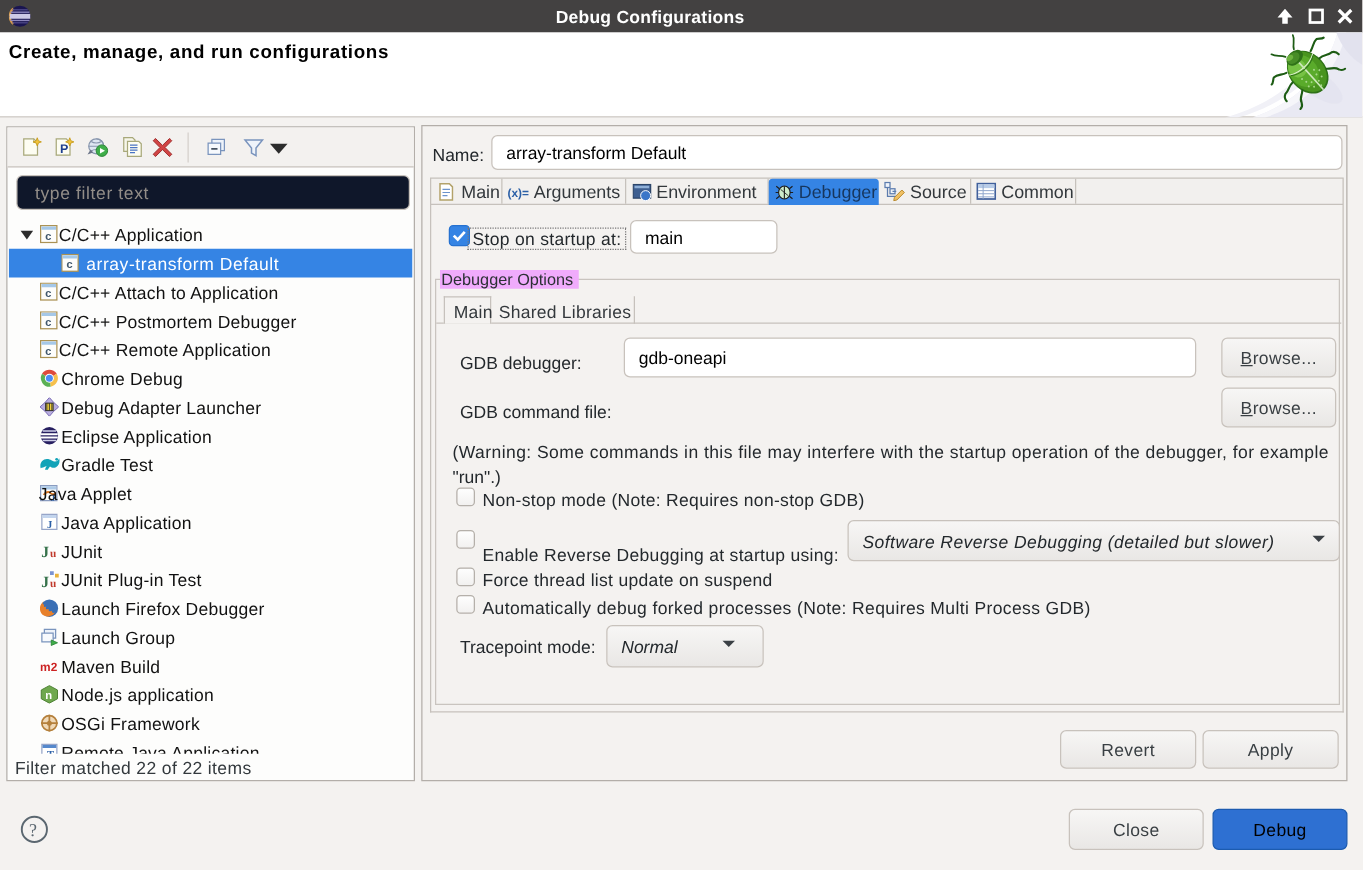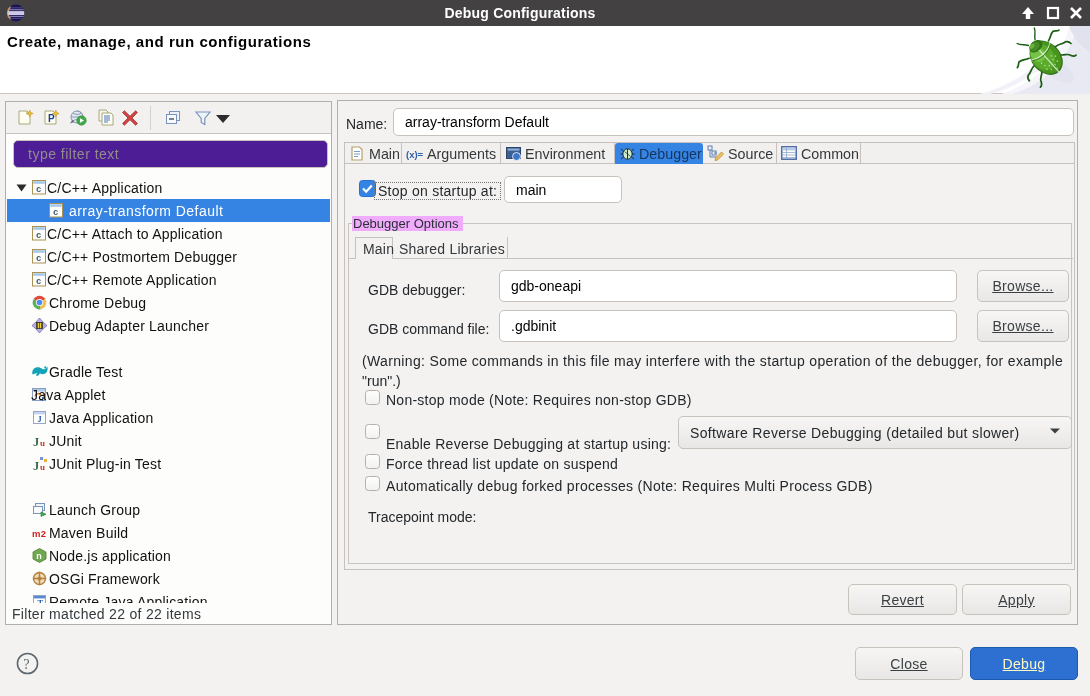--- a/index.html
+++ b/index.html
@@ -9,38 +9,38 @@
 
 #titlebar { left:0; top:0; width:1090px; height:26px; background:#434141; }
 #title { width:100%; text-align:center; top:5px; left:-25px; color:#fff; font-size:14px; font-weight:bold; letter-spacing:0.2px; }
 
 #header { left:0; top:26px; width:1090px; height:68px; background:#fff; border-bottom:1px solid #cac5c0; }
 #htitle { left:7px; top:7px; font-size:15px; font-weight:bold; color:#000; letter-spacing:0.55px; }
 
 #leftpanel { left:5px; top:101px; width:327px; height:524px; background:#fdfdfc; border:1px solid #b3aea9; }
 #rightpanel { left:337px; top:100px; width:741px; height:525px; background:#f4f2f0; border:1px solid #b3aea9; }
 #toolbar { left:0; top:0; width:325px; height:32px; background:#f3f1ef; border-bottom:1px solid #c9c4bf; }
-#filterbox { left:7px; top:38px; width:315px; height:28px; background:#4c1d95; border:1px solid #c8c2bc; border-radius:5px; }
+#filterbox { left:7px; top:38px; width:315px; height:28px; background:#0f172a; border:1px solid #c8c2bc; border-radius:5px; }
 #filterbox span { position:absolute; left:14px; top:5px; color:#928d88; font-size:14px; letter-spacing:0.5px; }
 #tree { left:1px; top:67px; width:323px; height:434px; overflow:hidden; }
 .row { position:absolute; left:0; width:323px; height:23px; font-size:14px; letter-spacing:0.2px; color:#111; }
 .row .lbl { position:absolute; top:4px; }
 .row svg, .row .ic { position:absolute; top:4px; }
 .rowsel { background:#3584e4; color:#fff; }
 #filterstat { left:6px; top:504px; font-size:14px; letter-spacing:0.3px; color:#33393d; }
 
 .input { position:absolute; background:#fff; border:1px solid #c8c2bc; border-radius:5px; font-size:14px; color:#000; }
 .input span { position:absolute; left:11px; top:50%; transform:translateY(-50%); white-space:nowrap; }
 .btn { position:absolute; background:linear-gradient(#f7f6f5,#e9e7e5); border:1px solid #c8c2bc; border-radius:5px; font-size:14px; letter-spacing:0.3px; color:#393f43; text-align:center; }
-.btn span { position:absolute; width:100%; left:0; top:50%; transform:translateY(-50%);text-decoration:underline; }
-.blue { background:#2e70d2; border-color:#1c5bb0; color:#fef9c3; }
+.btn span { position:absolute; width:100%; left:0; top:50%; transform:translateY(-50%); }
+.blue { background:#2e70d2; border-color:#1c5bb0; color:#000000; }
 .cb { position:absolute; width:15px; height:15px; border:1px solid #b5b0aa; border-radius:3.5px; background:linear-gradient(#fefefe,#f2f1f0); }
 .cbc { background:#3584e4; border-color:#2571d0; }
 .lab { position:absolute; font-size:14px; color:#23282c; white-space:nowrap; }
-.combo { position:absolute; background:linear-gradient(#f7f6f5,#e9e7e5); border:1px solid #c8c2bc; border-radius:5px; font-size:14px; color:#23282c; }
+.combo { position:absolute; background:linear-gradient(#f7f6f5,#e9e7e5); border:1px solid #c8c2bc; border-radius:5px; font-size:14px; color:#23282c;font-style:italic; }
 .combo span { position:absolute; left:11px; top:50%; transform:translateY(-50%); white-space:nowrap; }
 .combo .arr { position:absolute; left:auto; right:11px; top:50%; margin-top:-2px; width:0; height:0; border-left:5px solid transparent; border-right:5px solid transparent; border-top:5px solid #3b4045; }
 
 #tabrow { left:6px; top:41px; width:731px; height:22px; border:1px solid #c6c1bc; background:#f2f0ee; }
 .tab { position:absolute; top:0; height:20px; font-size:14.3px; color:#33383c; border-right:1px solid #c6c1bc; }
 .tab span.t { position:absolute; top:3px; }
 .tabsel { background:#3584e4; color:#16365e; border-radius:3px 3px 0 0; height:21px; z-index:2; border-right:none; }
 #notebook { left:6px; top:63px; width:731px; height:406px; border-left:1px solid #c6c1bc; border-right:1px solid #c6c1bc; border-bottom:1px solid #c6c1bc; }
 
 #group { left:10px; top:122px; width:724px; height:341px; border:1px solid #c9c4bf; }
@@ -214,20 +214,30 @@
       <span class="lbl" style="left:42px;">Chrome Debug</span>
     </div>
     <div class="row" style="top:145px;">
       <svg class="ic" style="left:25px;" width="15" height="15" viewBox="0 0 15 15">
         <path d="M7.5 0 L11 4 L15 7.5 L11 11 L7.5 15 L4 11 L0 7.5 L4 4 Z" fill="#b9aee0" stroke="#7a6bb5" stroke-width="0.8"></path>
         <rect x="4.5" y="4.5" width="6" height="6" fill="#f2d23c" stroke="#2c2c2c" stroke-width="0.8"></rect>
         <path d="M5.5 4.5 V10.5 M7.5 4.5 V10.5 M9.5 4.5 V10.5" stroke="#2c2c2c" stroke-width="0.7"></path>
       </svg>
       <span class="lbl" style="left:42px;">Debug Adapter Launcher</span>
     </div>
+    <div class="row" style="top:168px;">
+      <svg class="ic" style="left:25px;" width="15" height="15" viewBox="0 0 15 15">
+        <circle cx="7.5" cy="7.5" r="7" fill="#271f60"></circle>
+        <rect x="0.8" y="5.6" width="13.4" height="1.6" fill="#fff"></rect>
+        <rect x="0.8" y="8.2" width="13.4" height="1.6" fill="#fff"></rect>
+        <rect x="2.2" y="3.2" width="10.6" height="1.2" fill="#cfd0e8"></rect>
+        <rect x="2.2" y="10.8" width="10.6" height="1.2" fill="#cfd0e8"></rect>
+      </svg>
+      <span class="lbl" style="left:42px;">Eclipse Application</span>
+    </div>
     <div class="row" style="top:191px;">
       <svg class="ic" style="left:24px; top:3px;" width="17" height="16" viewBox="0 0 17 16">
         <path d="M1.5 11.5 C0.5 7.5 3 4.2 6.5 4.2 C10 4.2 10.5 6.2 13 6.2 C14.8 6.2 15.8 5 16.3 3.6 C17.2 6.4 16.2 9.6 13.8 10.8 C12 11.7 10.2 11.2 9 10.2 C7.8 11.4 7.3 12.8 7.3 12.8 L5 12.8 C5 12.8 5.4 11 6.3 9.8 C4.3 10.8 2.4 11.2 1.5 11.5 Z" fill="#13a3b8"></path>
         <circle cx="14.3" cy="4.4" r="1.1" fill="#13a3b8"></circle>
       </svg>
       <span class="lbl" style="left:42px;">Gradle Test</span>
     </div>
     <div class="row" style="top:214px;">
       <svg class="ic" style="left:25px;" width="15" height="15" viewBox="0 0 15 15">
         <rect x="0.5" y="1.5" width="13" height="12" fill="#fff" stroke="#8a9cc0" stroke-width="1"></rect>
@@ -253,20 +263,28 @@
       <span class="lbl" style="left:42px;">JUnit</span>
     </div>
     <div class="row" style="top:283px;">
       <svg class="ic" style="left:25px;" width="16" height="15" viewBox="0 0 16 15">
         <rect x="8" y="1" width="3" height="3" fill="#7a93d1"></rect>
         <rect x="12" y="3" width="3" height="3" fill="#e9b33c"></rect>
         <text x="1" y="13.5" font-size="12.5" font-weight="bold" fill="#37734c" font-family="Liberation Serif">J</text>
         <text x="8" y="13.5" font-size="9" font-weight="bold" fill="#c0392b" font-family="Liberation Serif">u</text>
       </svg>
       <span class="lbl" style="left:42px;">JUnit Plug-in Test</span>
+    </div>
+    <div class="row" style="top:306px;">
+      <svg class="ic" style="left:25px;" width="15" height="15" viewBox="0 0 15 15">
+        <circle cx="7.5" cy="7.5" r="7" fill="#3a6fb5"></circle>
+        <path d="M2 12.8 A7 7 0 0 1 3.2 1.9 C1.5 4 2 5 3.5 4.5 C2.5 6.5 3.5 7 5 6.2 C4 8.5 5.5 9 7 8 C6.5 10 8 10.5 9.5 9.5 C9.5 11.5 11 11.8 12.3 10.6 A7 7 0 0 1 2 12.8 Z" fill="#e8802a"></path>
+        <circle cx="8.8" cy="5.4" r="3.4" fill="#3a6fb5"></circle>
+      </svg>
+      <span class="lbl" style="left:42px;">Launch Firefox Debugger</span>
     </div>
     <div class="row" style="top:329px;">
       <svg class="ic" style="left:25px;" width="15" height="15" viewBox="0 0 15 15">
         <rect x="3.5" y="1.5" width="9" height="7" fill="#eef3fa" stroke="#7a94bd" stroke-width="1"></rect>
         <rect x="1.5" y="4.5" width="9" height="7" fill="#f8fafd" stroke="#7a94bd" stroke-width="1"></rect>
         <path d="M9 10 L14 12.2 L9 14.4 Z" fill="#3fae49" stroke="#2c8536" stroke-width="0.7"></path>
       </svg>
       <span class="lbl" style="left:42px;">Launch Group</span>
     </div>
     <div class="row" style="top:352px;text-align:center;">
@@ -375,41 +393,42 @@
     <div class="abs" style="left:158px; top:13px; width:1px; height:22px; background:#c6c1bc;"></div>
     <div class="abs" style="left:0; top:34px; width:724px; height:1px; background:#c6c1bc; z-index:1;"></div>
     <span class="lab" style="left:19px; top:58px;">GDB debugger:</span>
     <div class="input" style="left:150px; top:46px; width:458px; height:32px;">
         <span>gdb-oneapi</span>
       </div>
     <div class="btn" style="left:628px; top:46px; width:92px; height:32px;">
         <span><u>B</u>rowse...</span>
       </div>
     <span class="lab" style="left:19px; top:97px;">GDB command file:</span>
-    <div class="input" style="left:150px; top:86px; width:458px; height:32px;">
-        <span>.gdbinit</span>
-      </div>
     <div class="btn" style="left:628px; top:86px; width:92px; height:32px;">
         <span><u>B</u>rowse...</span>
       </div>
     <span class="lab" style="left:13px; top:129px; letter-spacing:0.35px;">(Warning: Some commands in this file may interfere with the startup operation of the debugger, for example</span>
     <span class="lab" style="left:13px; top:149px;">"run".)</span>
     <div class="cb" style="left:16px; top:166px;"></div>
     <span class="lab" style="left:37px; top:168px; letter-spacing:0.25px;">Non-stop mode (Note: Requires non-stop GDB)</span>
     <div class="cb" style="left:16px; top:200px;"></div>
     <span class="lab" style="left:37px; top:212px; letter-spacing:0.25px;">Enable Reverse Debugging at startup using:</span>
     <div class="combo" style="left:329px; top:192px; width:394px; height:33px;">
         <span style="letter-spacing:0.35px;">Software Reverse Debugging (detailed but slower)</span>
         <span class="arr"></span>
       </div>
     <div class="cb" style="left:16px; top:230px;"></div>
     <span class="lab" style="left:37px; top:232px; letter-spacing:0.25px;">Force thread list update on suspend</span>
     <div class="cb" style="left:16px; top:252px;"></div>
     <span class="lab" style="left:37px; top:254px; letter-spacing:0.3px;">Automatically debug forked processes (Note: Requires Multi Process GDB)</span>
     <span class="lab" style="left:19px; top:285px;">Tracepoint mode:</span>
+    <div class="combo" style="left:136px; top:276px; width:126px; height:34px;">
+        <span>Normal</span>
+        <span class="arr" style="right:22px;"></span>
+      </div>
   </div>
   <div class="btn" style="left:510px; top:483px; width:109px; height:31px;">
       <span>Revert</span>
     </div>
   <div class="btn" style="left:624px; top:483px; width:109px; height:31px;">
       <span>Apply</span>
     </div>
 </div>
 
 <svg class="abs" style="left:16px; top:652px;" width="23" height="23" viewBox="0 0 24 24">

